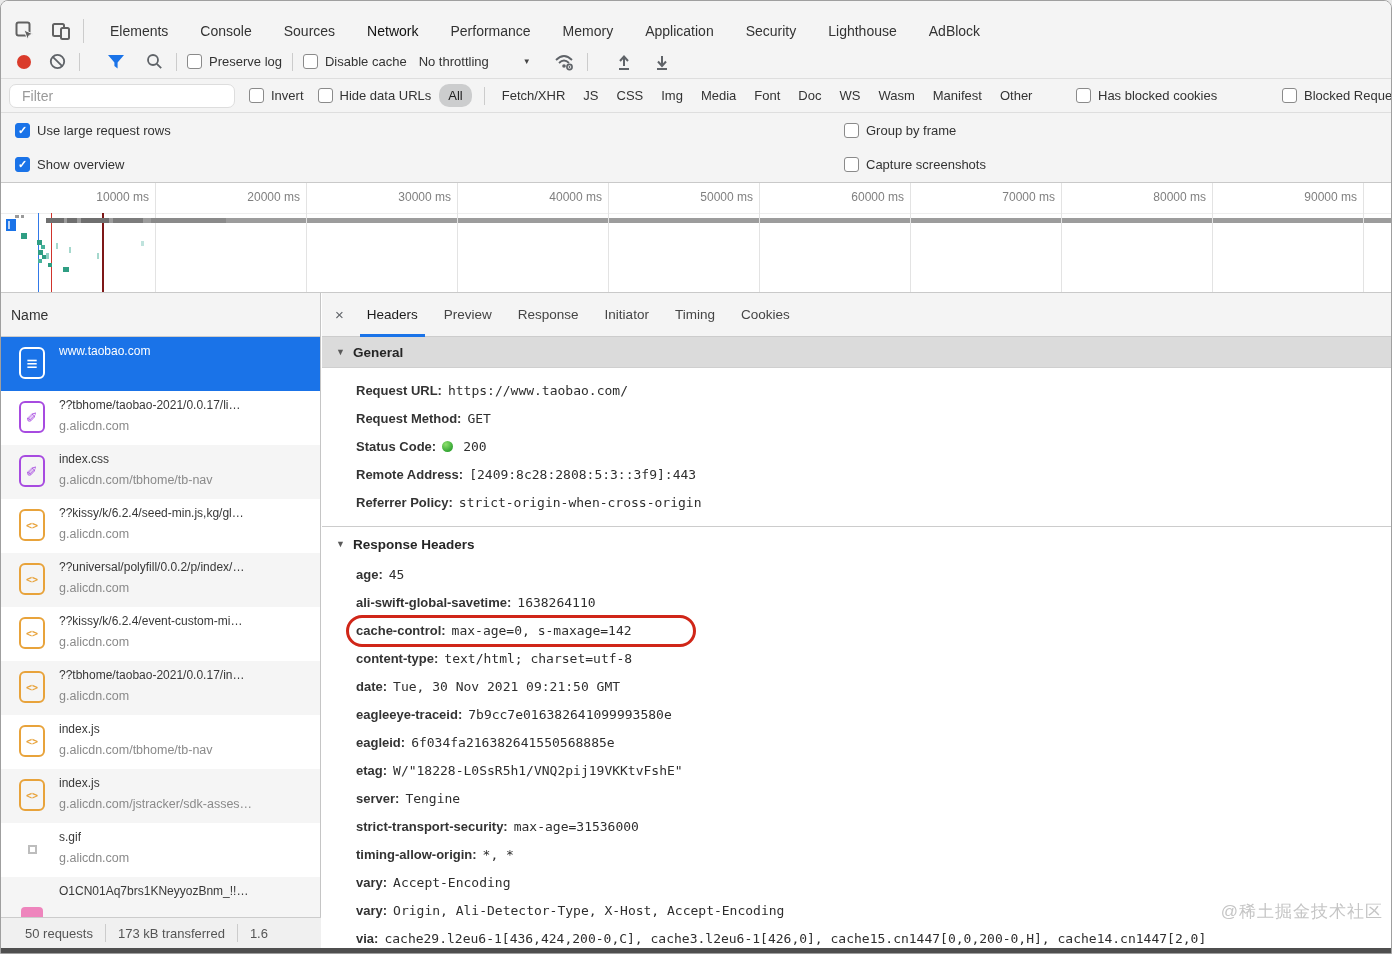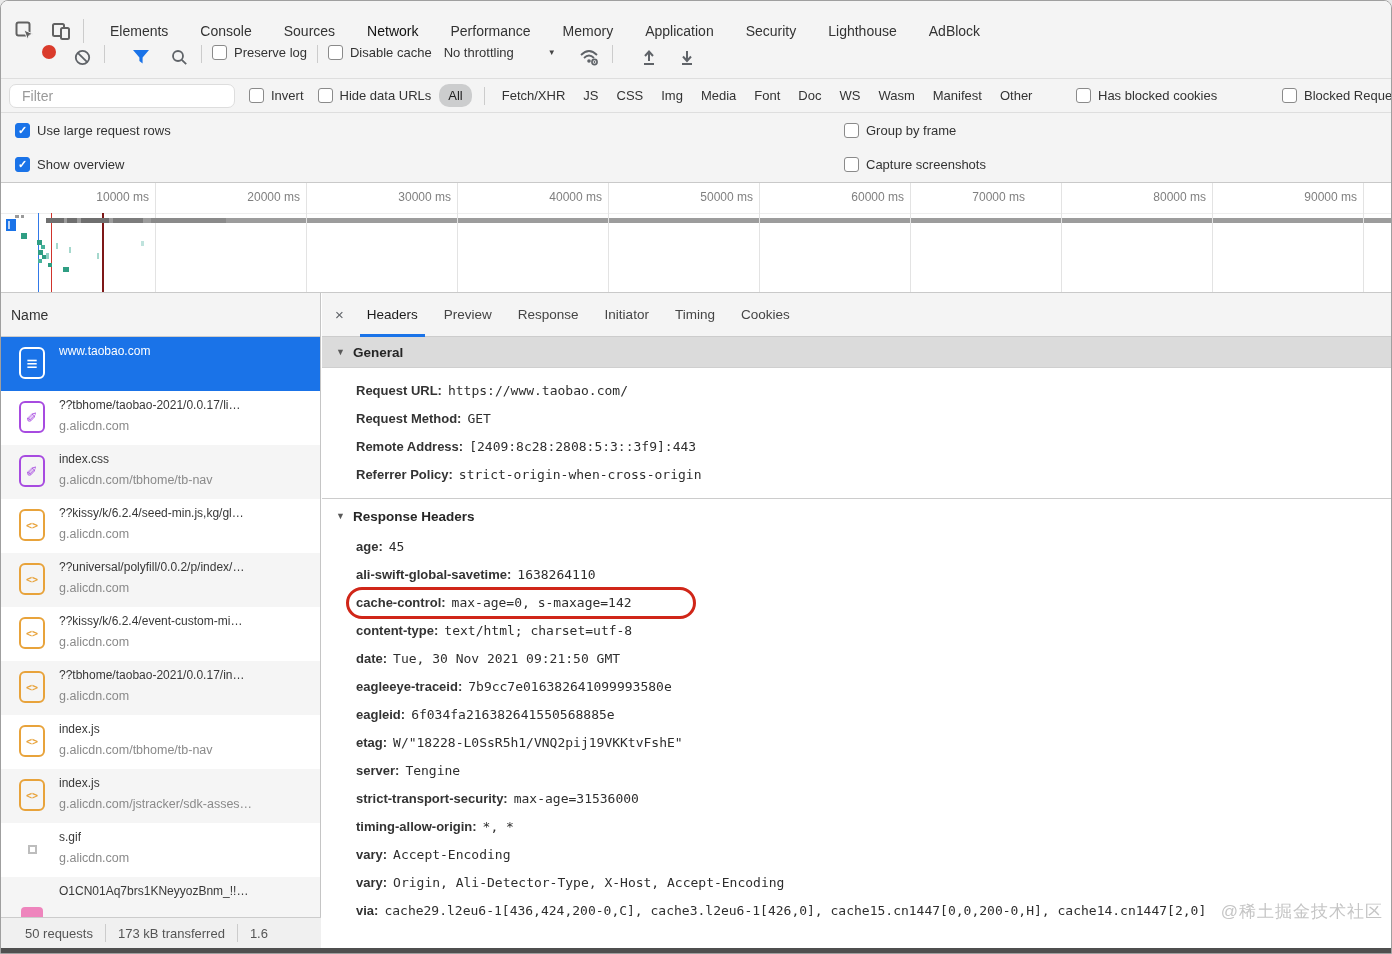--- a/index.html
+++ b/index.html
@@ -18,21 +18,21 @@
   .tabbar .toolicon { width:24px; height:24px; margin-left:12px; display:flex; align-items:center; justify-content:center; cursor:pointer; }
   .vdiv { width:1px; height:24px; background:#ccc; margin:0 10px; }
   .vdiv.sm { height:18px; }
   .tab { position:relative; height:44px; display:flex; align-items:center; padding:0 16px;
     font-size:14px; color:#333; cursor:pointer; }
   .tab.active { color:#111; }
   .tab.active::after { content:""; position:absolute; left:4px; right:4px; bottom:0; height:3px; background:#1a73e8; }
 
   
   .toolbar { position:absolute; top:44px; left:0; right:0; height:34px; background:#f4f4f4;
-    border-bottom:1px solid #dedede; display:flex; align-items:flex-start; font-size:13px; color:#333;padding-left:25px; }
+    border-bottom:1px solid #dedede; display:flex; align-items:center; font-size:13px; color:#333; }
   .record-dot { width:14px; height:14px; border-radius:50%; background:#da3b2b; margin-left:16px; cursor:pointer; }
   .icon-btn { display:flex; align-items:center; justify-content:center; width:24px; height:24px; margin-left:14px; cursor:pointer; }
   .cb { width:15px; height:15px; min-width:15px; border:1.5px solid #8a8a8a; border-radius:3px; background:#fff;
     display:inline-flex; align-items:center; justify-content:center; cursor:pointer; }
   .cb.checked { background:#1a73e8; border-color:#1a73e8; color:#fff; font-size:11px; font-weight:bold; line-height:1; }
   .cb-label { margin-left:7px; cursor:default; }
   .throttle { margin-left:12px; display:flex; align-items:center; cursor:pointer; }
   .throttle .caret { font-size:8px; color:#444; margin-left:34px; }
 
   
@@ -254,21 +254,21 @@
       <div class="ruler-label" style="left: 299px;">20000 ms</div>
       <div class="gridline" style="left: 456px;"></div>
       <div class="ruler-label" style="left: 450px;">30000 ms</div>
       <div class="gridline" style="left: 607px;"></div>
       <div class="ruler-label" style="left: 601px;">40000 ms</div>
       <div class="gridline" style="left: 758px;"></div>
       <div class="ruler-label" style="left: 752px;">50000 ms</div>
       <div class="gridline" style="left: 909px;"></div>
       <div class="ruler-label" style="left: 903px;">60000 ms</div>
       <div class="gridline" style="left: 1060px;"></div>
-      <div class="ruler-label" style="left: 1024px;">70000 ms</div>
+      <div class="ruler-label" style="left: 1054px;">70000 ms</div>
       <div class="gridline" style="left: 1211px;"></div>
       <div class="ruler-label" style="left: 1205px;">80000 ms</div>
       <div class="gridline" style="left: 1362px;"></div>
       <div class="ruler-label" style="left: 1356px;">90000 ms</div>
       <div class="vline" style="left: 37px; background: rgb(49, 121, 232); width: 1px;"></div>
       <div class="vline" style="left: 50px; background: rgb(208, 52, 44); width: 1px;"></div>
       <div class="vline" style="left: 101px; background: rgb(126, 24, 24); width: 2px;"></div>
       <div class="ov-mark" style="left: 14px; top: 32px; width: 4px; height: 3px; background: rgb(154, 154, 154);"></div>
       <div class="ov-mark" style="left: 20px; top: 32px; width: 3px; height: 3px; background: rgb(154, 154, 154);"></div>
       <div class="ov-mark" style="left: 45px; top: 35px; width: 18px; height: 5px; background: rgb(111, 111, 111);"></div>
@@ -397,20 +397,21 @@
       </div>
 
       <div class="section-hd general-hd">
         <span class="tri">▼</span>
         <span>General</span>
       </div>
       <div class="gap8"></div>
       <div class="kv-rows" id="general-rows">
           <div class="kv-row"><span class="kv-name">Request URL:</span><span class="kv-val mono">https://www.taobao.com/</span></div>
           <div class="kv-row"><span class="kv-name">Request Method:</span><span class="kv-val mono">GET</span></div>
+          <div class="kv-row"><span class="kv-name">Status Code:</span><span class="green-dot"></span><span class="kv-val mono">200</span></div>
           <div class="kv-row"><span class="kv-name">Remote Address:</span><span class="kv-val mono">[2409:8c28:2808:5:3::3f9]:443</span></div>
           <div class="kv-row"><span class="kv-name">Referrer Policy:</span><span class="kv-val mono">strict-origin-when-cross-origin</span></div>
         </div>
       <div class="gap8"></div>
 
       <div class="section-hd rh-hd">
         <span class="tri">▼</span>
         <span>Response Headers</span>
       </div>
       <div class="kv-rows" id="response-header-rows">

